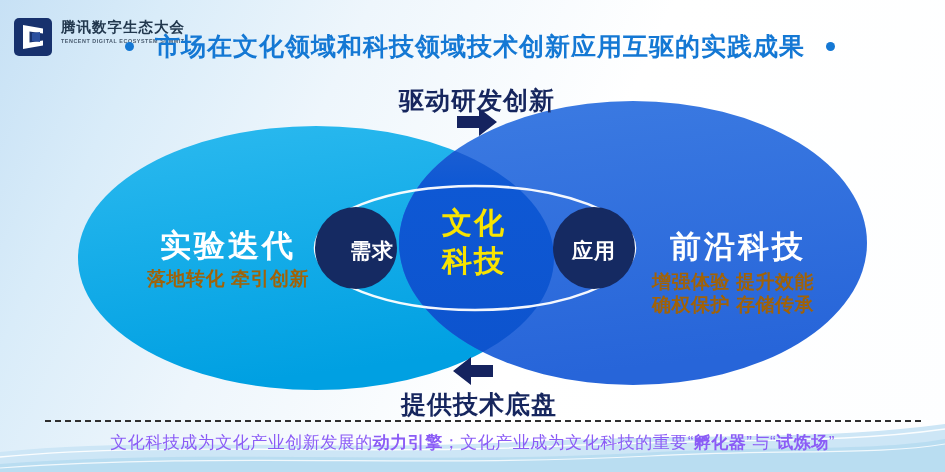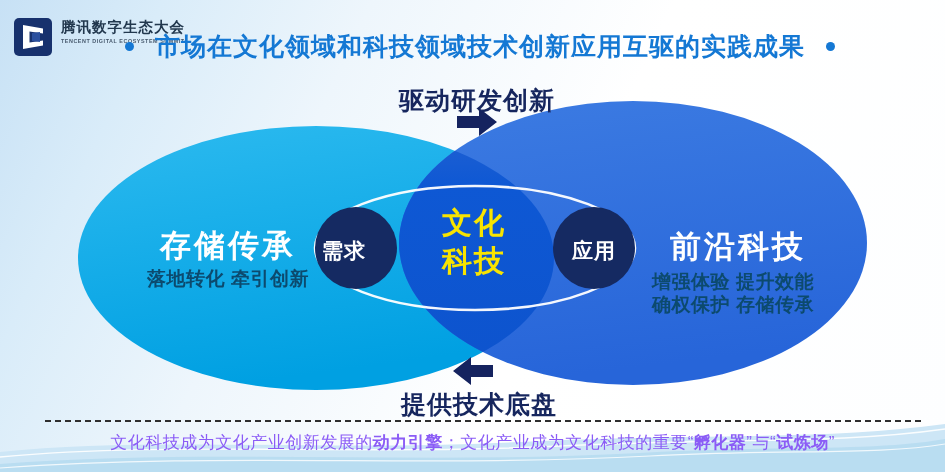--- a/index.html
+++ b/index.html
@@ -19,21 +19,21 @@
 
   .title-row{left:480px;top:30px;display:flex;align-items:center;gap:21px;transform:translateX(-50%);}
   .title-dot{width:9px;height:9px;border-radius:50%;background:#1478d4;}
   .page-title{font-size:25px;font-weight:bold;color:#1478d4;letter-spacing:1px;white-space:nowrap;}
 
   
   .flow-label{font-size:25px;font-weight:bold;color:#16265e;letter-spacing:1px;}
 
   
   .big-title{font-size:31px;font-weight:bold;color:#ffffff;letter-spacing:3px;}
-  .sub-line{font-size:19px;font-weight:bold;color:#0c4a6e;letter-spacing:0.5px;}
+  .sub-line{font-size:19px;font-weight:bold;color:#a16207;letter-spacing:0.5px;}
   .center-title{font-size:30px;font-weight:bold;color:#f8e400;letter-spacing:2px;line-height:38px;}
   .node-label{font-size:21px;font-weight:bold;color:#ffffff;letter-spacing:1px;}
 
   
   .divider{left:45px;top:420px;width:876px;border-top:2px dashed #2e2e2e;height:0;}
   .footer-text{left:0;top:431px;width:945px;text-align:center;font-size:17px;color:#8b5cf6;letter-spacing:0.5px;}
   .footer-text .b{font-weight:bold;}
 </style>
 </head>
 <body>
@@ -97,31 +97,31 @@
 
   <div class="abs title-row">
     <span class="title-dot"></span>
     <span class="page-title">市场在文化领域和科技领域技术创新应用互驱的实践成果</span>
     <span class="title-dot"></span>
   </div>
 
   <div class="abs ctr flow-label" style="left:477px;top:84px">驱动研发创新</div>
   <div class="abs ctr flow-label" style="left:479px;top:388px">提供技术底盘</div>
 
-  <div class="abs ctr big-title" style="left:228px;top:225px">存储传承</div>
+  <div class="abs ctr big-title" style="left:228px;top:225px">实验迭代</div>
   <div class="abs ctr sub-line" style="left:228px;top:266px">落地转化  牵引创新</div>
 
   <div class="abs ctr big-title" style="left:738px;top:226px">前沿科技</div>
   <div class="abs ctr sub-line" style="left:733px;top:269px">增强体验  提升效能</div>
   <div class="abs ctr center-title" style="left:474px;top:204px">文化</div>
 
   <div class="abs ctr sub-line" style="left:733px;top:292px">确权保护  存储传承</div>
   <div class="abs ctr center-title" style="left:474px;top:242px">科技</div>
 
-  <div class="abs ctr node-label" style="left:344px;top:237px">需求</div>
+  <div class="abs ctr node-label" style="left:372px;top:237px">需求</div>
   <div class="abs ctr node-label" style="left:594px;top:237px">应用</div>
 
   <div class="abs divider"></div>
   <div class="abs footer-text">
     <span>文化科技成为文化产业创新发展的</span><span class="b">动力引擎</span><span>；文化产业成为文化科技的重要“</span><span class="b">孵化器</span><span>”与“</span><span class="b">试炼场</span><span>”</span>
   </div>
 
 </div>
 
 </body></html>

